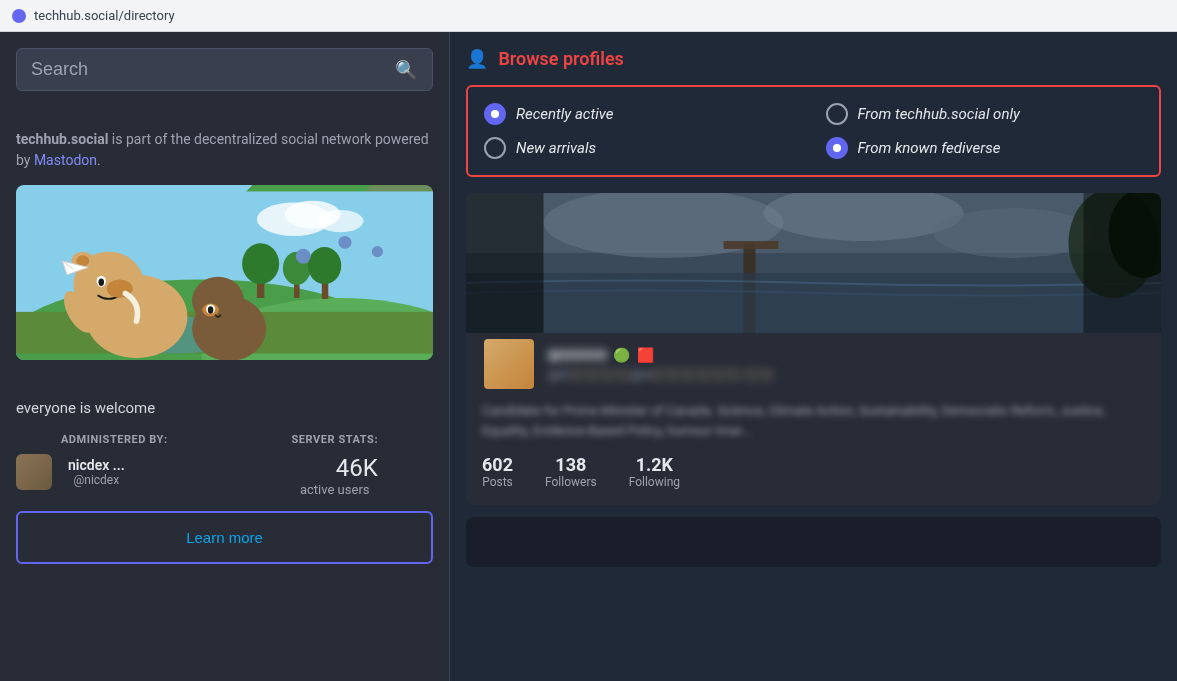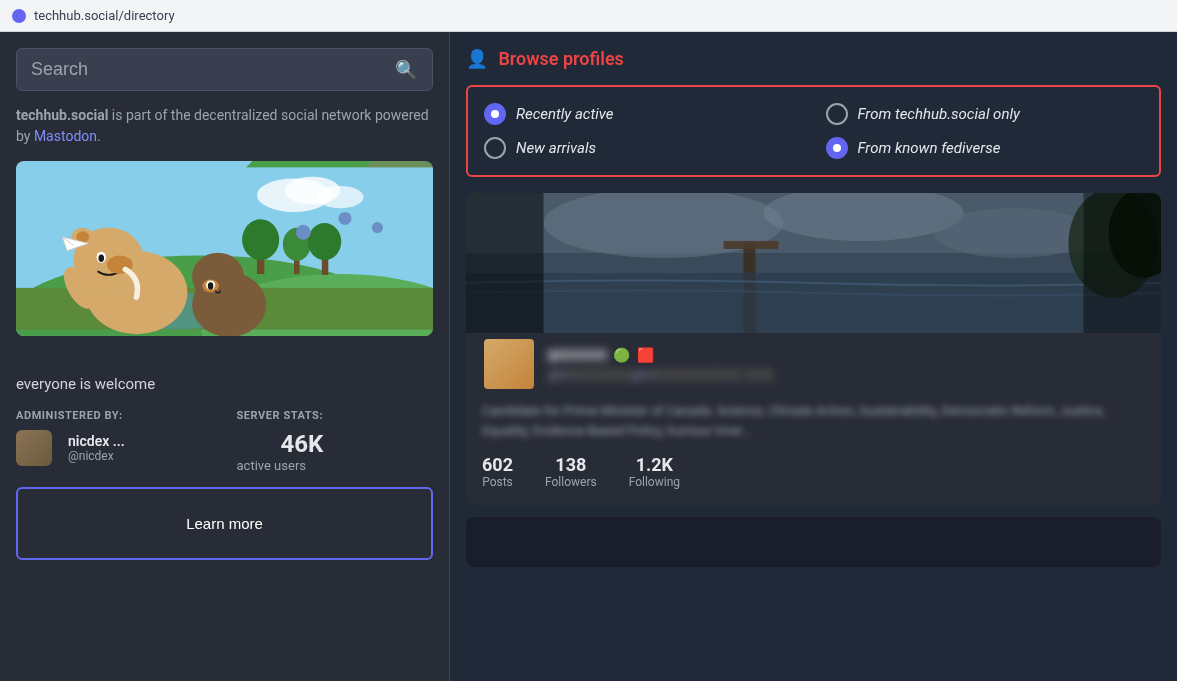--- a/index.html
+++ b/index.html
@@ -63,20 +63,21 @@
     }
     .search-box input::placeholder { color: #9ca3af; }
     .search-icon-wrap {
       color: #9ca3af;
       font-size: 18px;
     }
     .description {
       color: #9ca3af;
       font-size: 14px;
       line-height: 1.5;
+      margin-top: 24px;
     }
     .description a {
       color: #818cf8;
       text-decoration: none;
     }
     .mascot-image {
       width: 100%;
       height: 175px;
       border-radius: 8px;
       background: linear-gradient(135deg, #87ceeb 0%, #87ceeb 40%, #4a9e4a 40%, #4a9e4a 60%, #6b8e5a 60%, #6b8e5a 100%);
@@ -97,20 +98,21 @@
     .hub-description strong {
       font-weight: 600;
       color: #e5e7eb;
     }
     .server-info {
       display: flex;
       gap: 24px;
     }
     .server-info-col {
       flex: 1;
+      text-align: center;
     }
     .server-info-label {
       font-size: 11px;
       font-weight: 700;
       color: #9ca3af;
       letter-spacing: 0.05em;
       text-transform: uppercase;
       margin-bottom: 8px;
     }
     .admin-row {
@@ -135,33 +137,33 @@
       font-size: 14px;
       font-weight: 600;
       color: #e5e7eb;
     }
     .admin-handle {
       font-size: 12px;
       color: #9ca3af;
     }
     .stats-value {
       font-size: 24px;
-      font-weight: 700;
+      font-weight: 400;
       color: #e5e7eb;
       margin-left: 44px;
     }
     .stats-label {
       font-size: 13px;
       color: #9ca3af;
     }
     .learn-more-btn {
       background: transparent;
       border: 2px solid #6366f1;
-      color: #ffffff;
-      padding: 26px;
+      color: #0ea5e9;
+      padding: 16px;
       border-radius: 6px;
       font-size: 15px;
       cursor: pointer;
       text-align: center;
       width: 100%;
       font-weight: 500;
     }
 
     
     .content {

